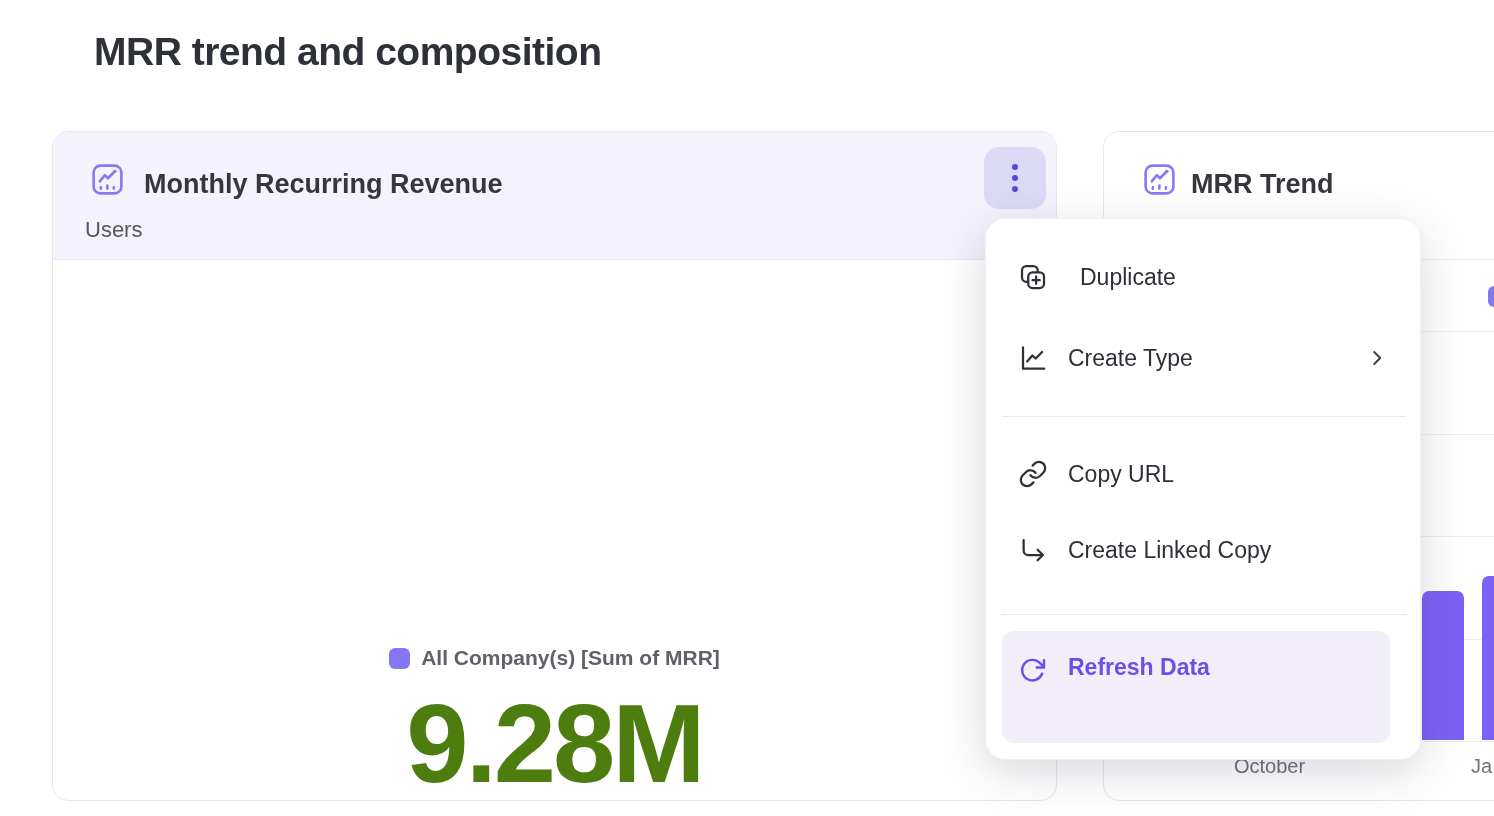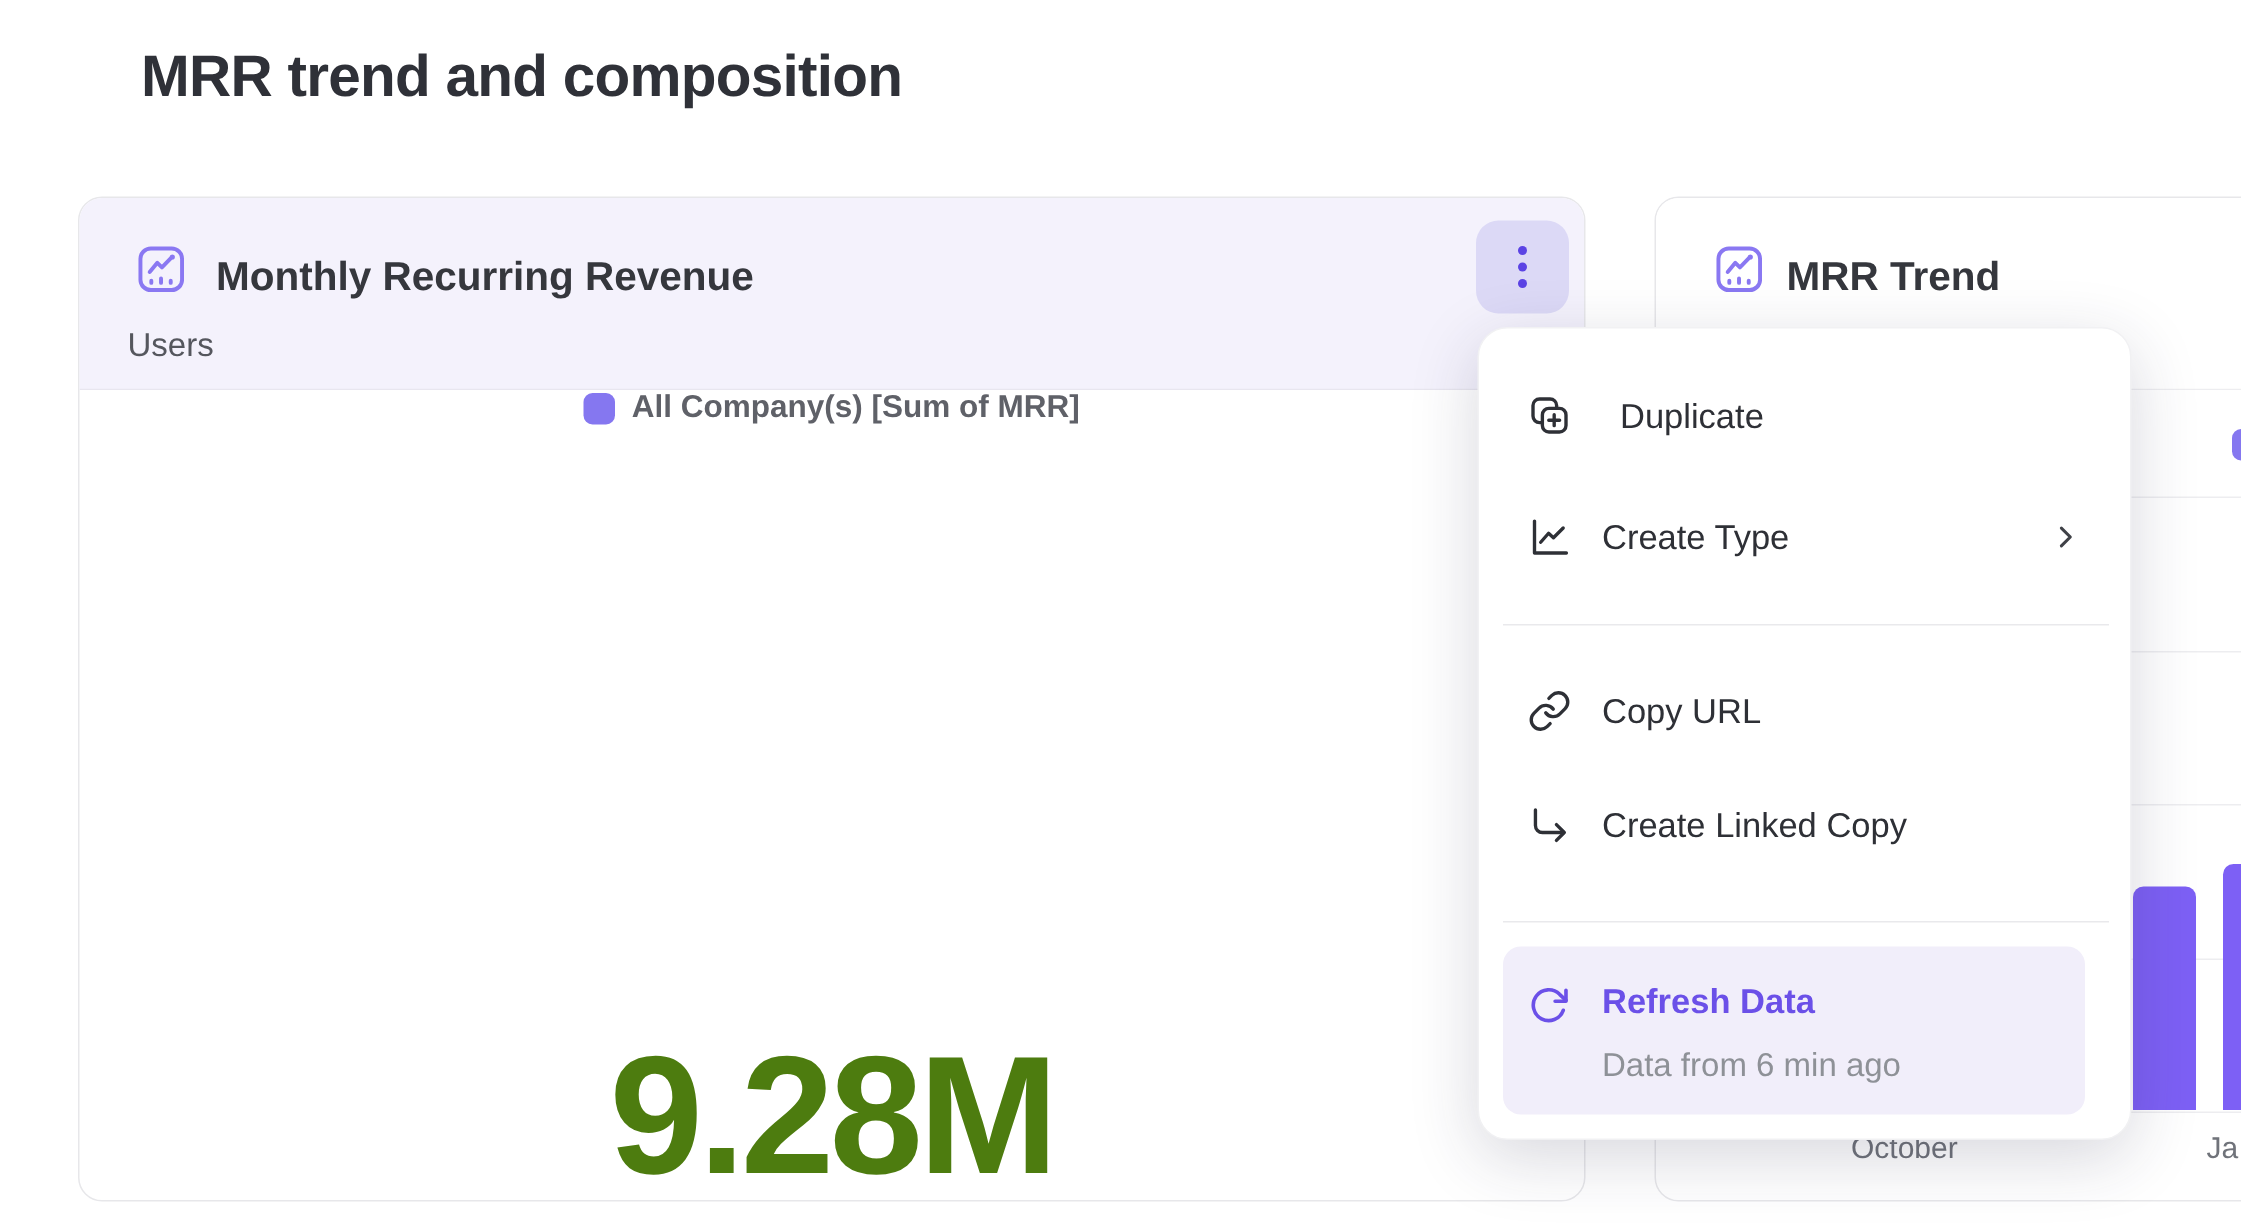--- a/index.html
+++ b/index.html
@@ -78,21 +78,21 @@
     cursor: pointer;
   }
   .kebab-dot { width: 6px; height: 6px; border-radius: 50%; background: #5b43e4; }
   
   .mrr-body {
     position: absolute;
     left: 0; right: 0; top: 128px; bottom: 0;
     display: flex;
     flex-direction: column;
     align-items: center;
-    justify-content: space-between;
+    justify-content: flex-end;
     gap: 18px;
   }
   .legend-row { display: flex; align-items: center; gap: 11px; }
   .legend-swatch {
     width: 21px; height: 21px; border-radius: 6px;
     background: var(--legend-swatch, #8577f0);
   }
   .legend-label { font-size: 21px; font-weight: 600; color: #5f6168; }
   .big-number {
     font-size: 112px;
@@ -313,18 +313,17 @@
     <div class="menu-divider" id="divider-1"></div>
 
     <div class="refresh-block">
       <span class="mi-icon">
         <svg viewBox="0 0 24 24" fill="none" stroke="currentColor" stroke-width="2" stroke-linecap="round" stroke-linejoin="round">
           <polyline points="21.5 3.5 21.5 9.5 15.5 9.5"></polyline>
           <path d="M20 14.5 a8.5 8.5 0 1 1-2-8.8 L21.5 9"></path>
         </svg>
       </span>
       <span class="refresh-label">Refresh Data</span>
-      <span class="refresh-sublabel">Data from 6 min ago</span>
     </div>
 
   </div>
 
 </div>
 
 </body></html>

